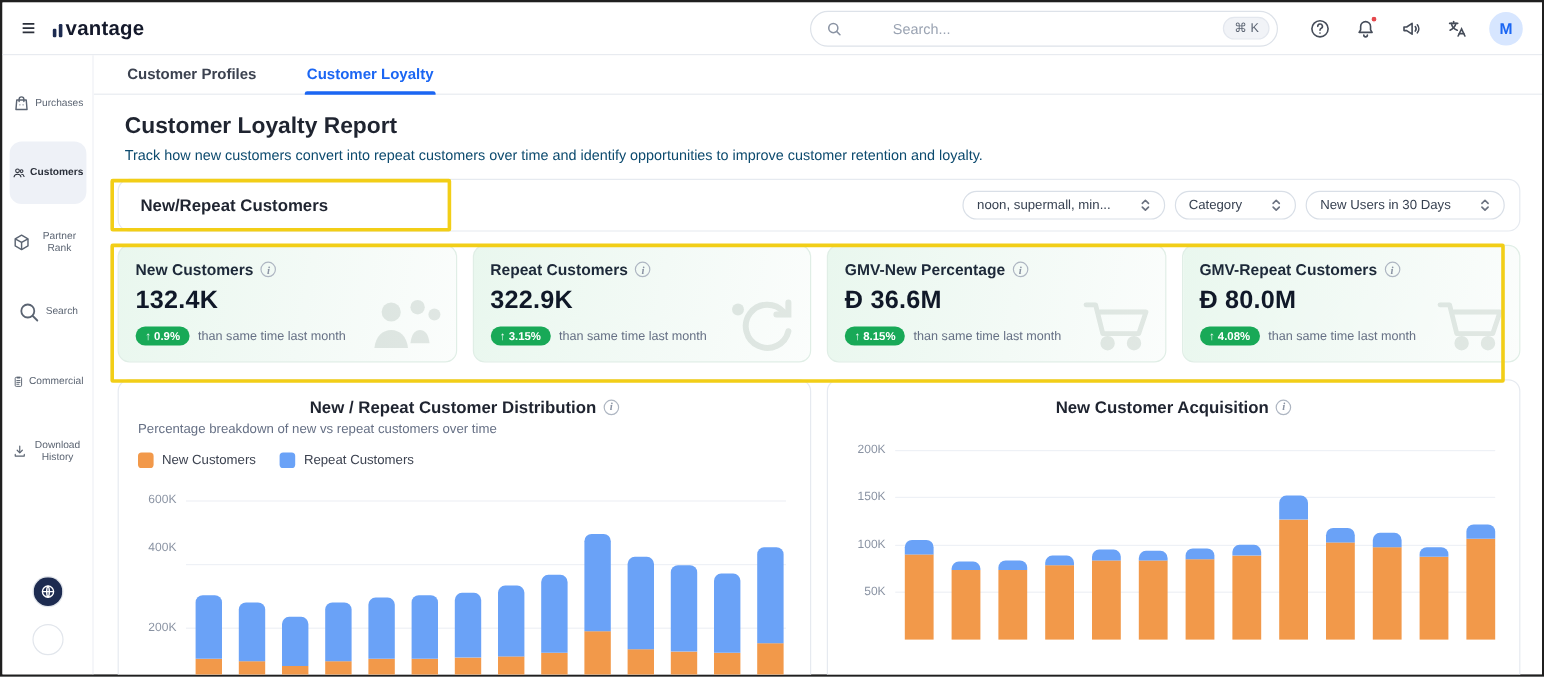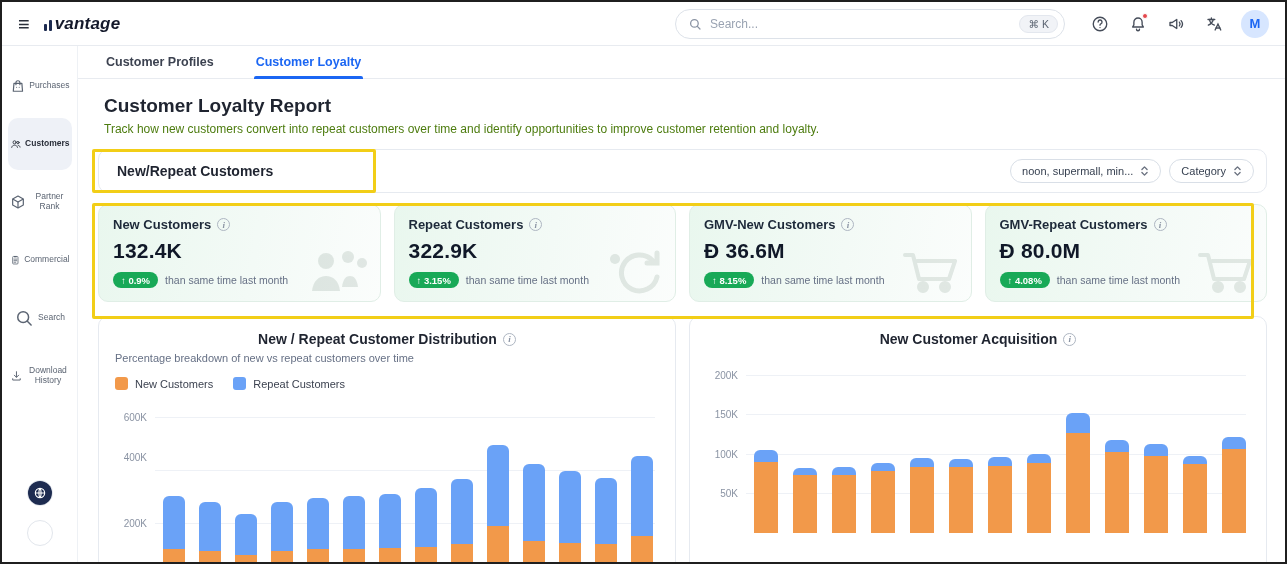--- a/index.html
+++ b/index.html
@@ -13,29 +13,29 @@
   .topbar{
     position:absolute; top:0; left:0; right:0; height:44px; background:#fff;
     border-bottom:1px solid #e8ebf0; display:flex; align-items:center;
     padding:0 16px; z-index:6;
   }
   .menu-btn{ font-size:20px; color:#2a2f3a; cursor:pointer; margin-right:14px; line-height:1;}
   .logo{ display:flex; align-items:flex-end; gap:3px; }
   .logo-bars{ display:flex; align-items:flex-end; gap:2px; margin-bottom:3px;}
   .logo-bars i{ display:block; width:3px; background:#1d2b50; border-radius:1px;}
   .logo-bars i:nth-child(1){height:7px;} .logo-bars i:nth-child(2){height:11px;}
-  .logo-text{ font-size:17px; font-weight:bold; color:#14192b; letter-spacing:.2px;font-style:italic;}
+  .logo-text{ font-size:17px; font-weight:bold; color:#14192b; letter-spacing:.2px;}
   .tb-spacer{ flex:1; }
   .searchbox{
     display:flex; align-items:center; gap:8px; width:390px; height:30px;
     border:1px solid #dde2e9; border-radius:16px; padding:0 6px 0 12px;
     color:#8a93a3; background:#fff; margin-right:24px;
   }
   .searchbox input{ border:none; outline:none; flex:1; font-size:12px; color:#3c4250;
-    font-family:"Liberation Sans", sans-serif; background:transparent;}
+    font-family:"Liberation Sans", sans-serif; background:transparent;margin-left:34px;}
   .searchbox input::placeholder{ color:#9aa3b2; }
   .kbd{ display:flex; align-items:center; gap:3px; background:#f1f3f7; border:1px solid #e3e7ee;
     border-radius:12px; padding:2px 8px; font-size:10.5px; color:#5b6472;}
   .tb-icons{ display:flex; align-items:center; gap:16px; }
   .tb-ic{ position:relative; width:22px; height:22px; display:flex; align-items:center;
     justify-content:center; color:#454c59; cursor:pointer;}
   .tb-ic svg{ width:18px; height:18px; }
   .dot-red{ position:absolute; top:0px; right:1px; width:6px; height:6px; border-radius:50%;
     background:#e5484d; border:1px solid #fff;}
   .avatar{ width:28px; height:28px; border-radius:50%; background:#d7e6ff; color:#1b66f3;
@@ -61,26 +61,26 @@
   .flag-uae{ width:100%; height:100%; position:relative;
     background:linear-gradient(180deg,#00843d 0 33%,#ffffff 33% 66%,#000000 66% 100%);}
   .flag-uae::before{ content:""; position:absolute; left:0; top:0; bottom:0; width:34%; background:#e4312b;}
   
   .content{ position:absolute; left:76px; top:44px; width:1211px; }
   .tabs{ display:flex; gap:38px; padding:0 0 0 26px; border-bottom:1px solid #e8ebf0; height:33px; align-items:flex-end;}
   .tab{ font-size:12.5px; font-weight:bold; color:#3c4250; padding:0 2px 9px; cursor:pointer; position:relative;}
   .tab.active{ color:#1b66f3; }
   .tab.active::after{ content:""; position:absolute; left:0; right:0; bottom:-1px; height:3px; background:#1b66f3; border-radius:2px 2px 0 0;}
   .page-title{ margin:16px 0 5px 26px; font-size:19px; font-weight:bold; color:#1f2430;}
-  .page-sub{ margin:0 26px 0 26px; font-size:12px; color:#4d7c0f;}
+  .page-sub{ margin:0 26px 0 26px; font-size:12px; color:#0c4a6e;}
   .section-card{ margin:13px 22px 0 20px; background:#fff; border:1px solid #e6eaf0; border-radius:10px;
     padding:9px 12px; display:flex; align-items:center; justify-content:space-between;}
   .section-title{ font-size:14px; font-weight:bold; color:#1f2430; padding-left:6px;}
   .filters{ display:flex; gap:8px; }
-  .pill{ display:flex; align-items:flex-end; gap:7px; border:1px solid #d9dfe7; border-radius:15px;
+  .pill{ display:flex; align-items:flex-end; gap:24px; border:1px solid #d9dfe7; border-radius:15px;
     padding:5px 11px; font-size:11px; color:#374151; background:#fff; cursor:pointer; white-space:nowrap;}
   .pill svg{ width:9px; height:12px; color:#6b7280;}
   
   .metrics-row{ margin:11px 22px 0 20px; display:grid; grid-template-columns:repeat(4,1fr); gap:13px;}
   .metric-card{ position:relative; border:1px solid #e0eee6; border-radius:10px; padding:12px 14px;
     height:98px; overflow:hidden;
     background:linear-gradient(100deg,#e9f7ee 0%, #f3faf6 55%, #fbfdfc 100%);}
   .metric-title{ display:flex; align-items:center; gap:6px; font-size:13px; font-weight:bold; color:#1d2939;}
   .info-i{ width:13px; height:13px; border-radius:50%; border:1px solid #aeb6c2; color:#8a93a3;
     font-size:9px; display:inline-flex; align-items:center; justify-content:center; font-style:italic; font-family:"Liberation Serif", serif; cursor:pointer;}
@@ -193,33 +193,33 @@
     </div>
     <div class="side-item">
       <svg viewBox="0 0 24 24" fill="none" stroke="currentColor" stroke-width="1.8" stroke-linejoin="round">
         <path d="M12 3l8 4.5v9L12 21l-8-4.5v-9L12 3z"></path>
         <path d="M4 7.5l8 4.5 8-4.5"></path>
           <path d="M12 12v9"></path>
       </svg>
       <span class="s-label">Partner Rank</span>
     </div>
     <div class="side-item">
+      <svg viewBox="0 0 24 24" fill="none" stroke="currentColor" stroke-width="1.8" stroke-linecap="round">
+        <circle cx="11" cy="11" r="6.5"></circle>
+          <line x1="16" y1="16" x2="20.5" y2="20.5"></line>
+      </svg>
+      <span class="s-label">Search</span>
+    </div>
+    <div class="side-item">
       <svg viewBox="0 0 24 24" fill="none" stroke="currentColor" stroke-width="1.8" stroke-linejoin="round">
         <rect x="6" y="4" width="12" height="17" rx="2"></rect>
         <path d="M9 4.5h6" stroke-width="3"></path>
         <path d="M9 10h6M9 13.5h6M9 17h4" stroke-linecap="round"></path>
       </svg>
       <span class="s-label">Commercial</span>
-    </div>
-    <div class="side-item">
-      <svg viewBox="0 0 24 24" fill="none" stroke="currentColor" stroke-width="1.8" stroke-linecap="round">
-        <circle cx="11" cy="11" r="6.5"></circle>
-          <line x1="16" y1="16" x2="20.5" y2="20.5"></line>
-      </svg>
-      <span class="s-label">Search</span>
     </div>
     <div class="side-item">
       <svg viewBox="0 0 24 24" fill="none" stroke="currentColor" stroke-width="1.8" stroke-linecap="round" stroke-linejoin="round">
         <path d="M12 4v10"></path>
           <path d="M8 10.5L12 14.5l4-4"></path>
         <path d="M5 17v2.5h14V17"></path>
       </svg>
       <span class="s-label">Download History</span>
     </div>
     <div class="side-bottom">
@@ -253,20 +253,27 @@
       <div class="filters">
         <span class="pill">
           <span>noon, supermall, min...</span>
           <svg viewBox="0 0 10 14" fill="none" stroke="currentColor" stroke-width="1.6" stroke-linecap="round" stroke-linejoin="round">
               <path d="M2 5.2L5 2.2l3 3"></path>
               <path d="M2 8.8l3 3 3-3"></path>
             </svg>
         </span>
         <span class="pill">
           <span>Category</span>
+          <svg viewBox="0 0 10 14" fill="none" stroke="currentColor" stroke-width="1.6" stroke-linecap="round" stroke-linejoin="round">
+              <path d="M2 5.2L5 2.2l3 3"></path>
+              <path d="M2 8.8l3 3 3-3"></path>
+            </svg>
+        </span>
+        <span class="pill">
+          <span>New Users in 30 Days</span>
           <svg viewBox="0 0 10 14" fill="none" stroke="currentColor" stroke-width="1.6" stroke-linecap="round" stroke-linejoin="round">
               <path d="M2 5.2L5 2.2l3 3"></path>
               <path d="M2 8.8l3 3 3-3"></path>
             </svg>
         </span>
       </div>
     </div>
 
     <div class="metrics-row">
 
@@ -305,21 +312,21 @@
           <svg viewBox="0 0 64 48" fill="none" stroke="currentColor" stroke-width="5" stroke-linecap="round">
             <path d="M50 14a18 18 0 1 0 4 16"></path>
               <path d="M54 6v10H44" fill="none"></path>
             <circle cx="12" cy="12" r="5" fill="currentColor" stroke="none"></circle>
           </svg>
         </span>
       </div>
 
       <div class="metric-card">
         <div class="metric-title">
-            <span>GMV-New Customers</span>
+            <span>GMV-New Percentage</span>
             <span class="info-i">i</span>
           </div>
         <div class="metric-value">Ð 36.6M</div>
         <div class="metric-delta">
           <span class="badge-up">↑ 8.15%</span>
           <span class="metric-note">than same time last month</span>
         </div>
         <span class="watermark">
           <svg viewBox="0 0 64 48" fill="none" stroke="currentColor" stroke-width="4" stroke-linecap="round" stroke-linejoin="round">
             <path d="M6 8h8l6 24h30l6-18H18"></path>

